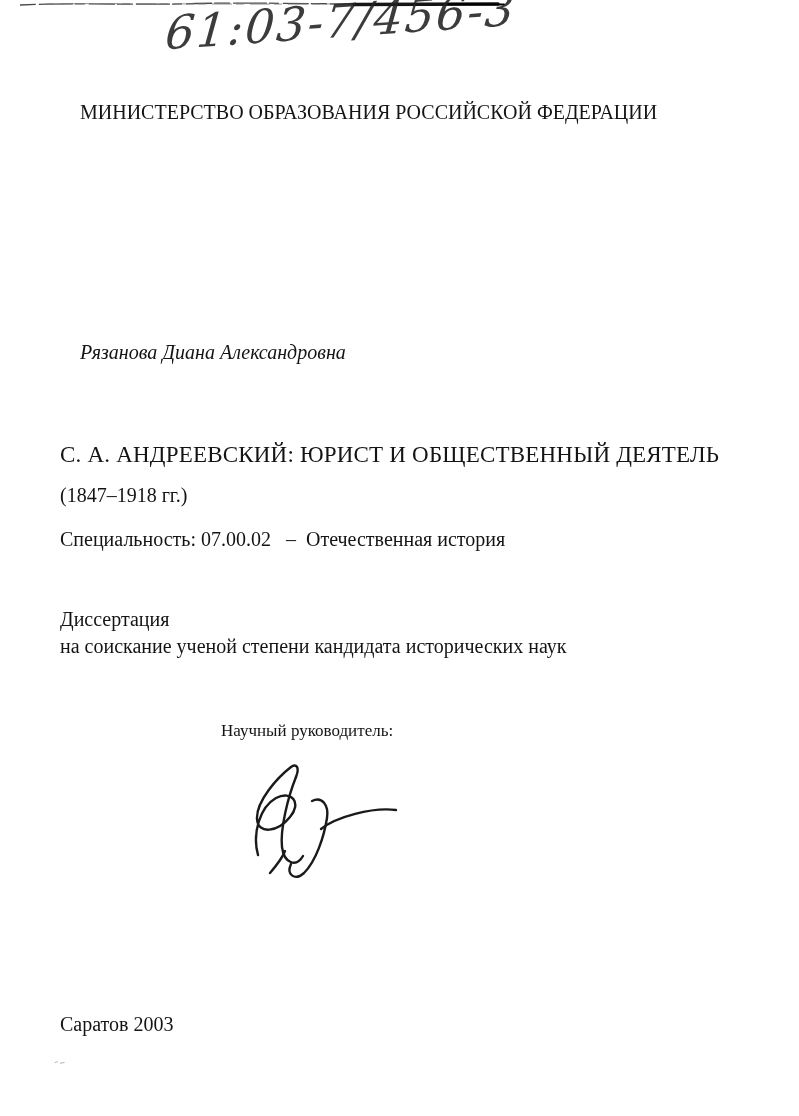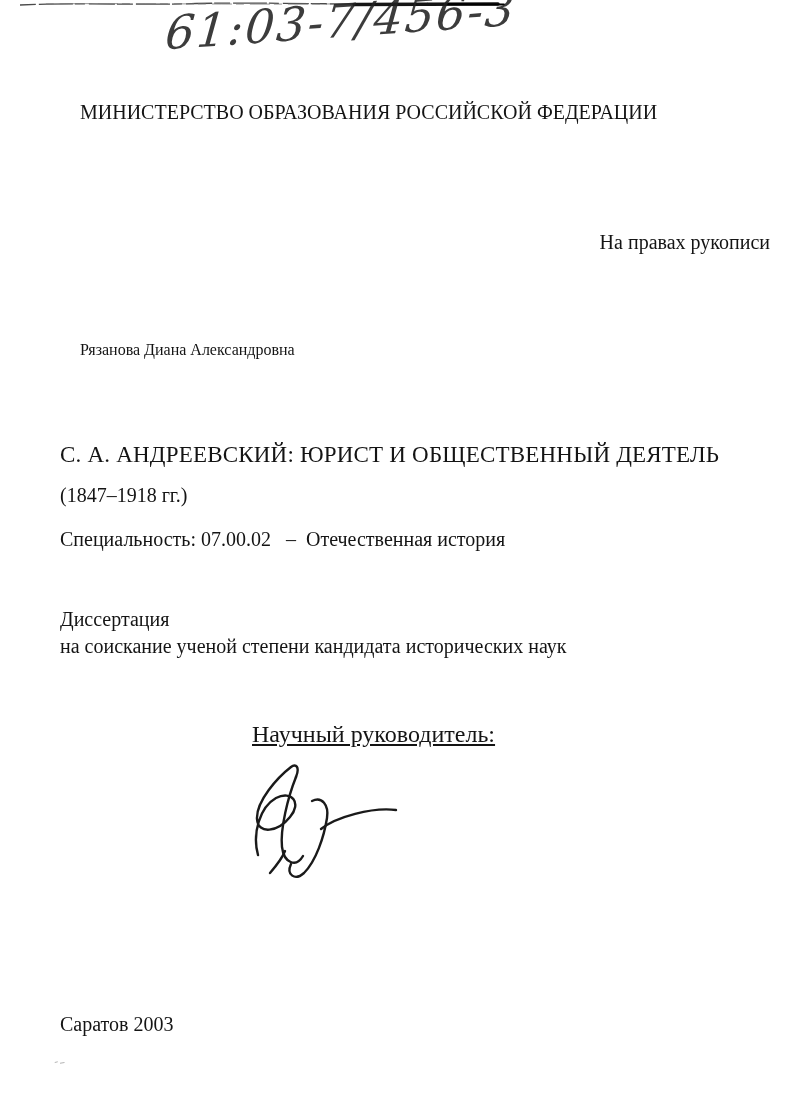--- a/index.html
+++ b/index.html
@@ -46,21 +46,22 @@
     left: 70px;
     top: 231px;
     width: 700px;
     text-align: right;
     font-size: 20px;
   }
   .author-name {
     left: 80px;
     top: 341px;
     width: 720px;
-    font-size: 16px;
+    font-size: 20px;
+    font-style: italic;
   }
   .diss-title {
     left: 60px;
     top: 442px;
     width: 760px;
     font-size: 23px;
     letter-spacing: 0.2px;
   }
   .diss-years {
     left: 60px;
@@ -76,24 +77,23 @@
     white-space: pre;
   }
   .thesis-type {
     left: 60px;
     top: 606px;
     width: 760px;
     font-size: 20px;
     line-height: 27px;
   }
   .supervisor-label {
-    left: 252px;
+    left: 221px;
     top: 721px;
-    font-size: 24px;
-    text-decoration: underline;
+    font-size: 17px;
   }
   .supervisor-value {
     left: 440px;
     top: 721px;
     font-size: 20px;
     line-height: 26px;
   }
   .city-year {
     left: 60px;
     top: 1013px;
@@ -121,21 +121,20 @@
     <path d="M 338 4.5 L 482 4" fill="none" stroke="#151515" stroke-width="3.4" stroke-linecap="round"></path>
     <path d="M 430 4 L 488 4.6" fill="none" stroke="#000000" stroke-width="2" stroke-linecap="round"></path>
   </svg>
 
   <div class="abs catalog-number">61:03-7/456-3</div>
 
   <div class="abs org-header centered">
     <div>МИНИСТЕРСТВО ОБРАЗОВАНИЯ РОССИЙСКОЙ ФЕДЕРАЦИИ</div>
   </div>
 
-  <div class="abs manuscript-note">На правах рукописи</div>
 
   <div class="abs author-name centered">Рязанова Диана Александровна</div>
 
   <div class="abs diss-title centered">С. А. АНДРЕЕВСКИЙ: ЮРИСТ И ОБЩЕСТВЕННЫЙ ДЕЯТЕЛЬ</div>
 
   <div class="abs diss-years centered">(1847–1918 гг.)</div>
 
   <div class="abs specialty centered">Специальность: 07.00.02   –  Отечественная история</div>
 
   <div class="abs thesis-type centered">

